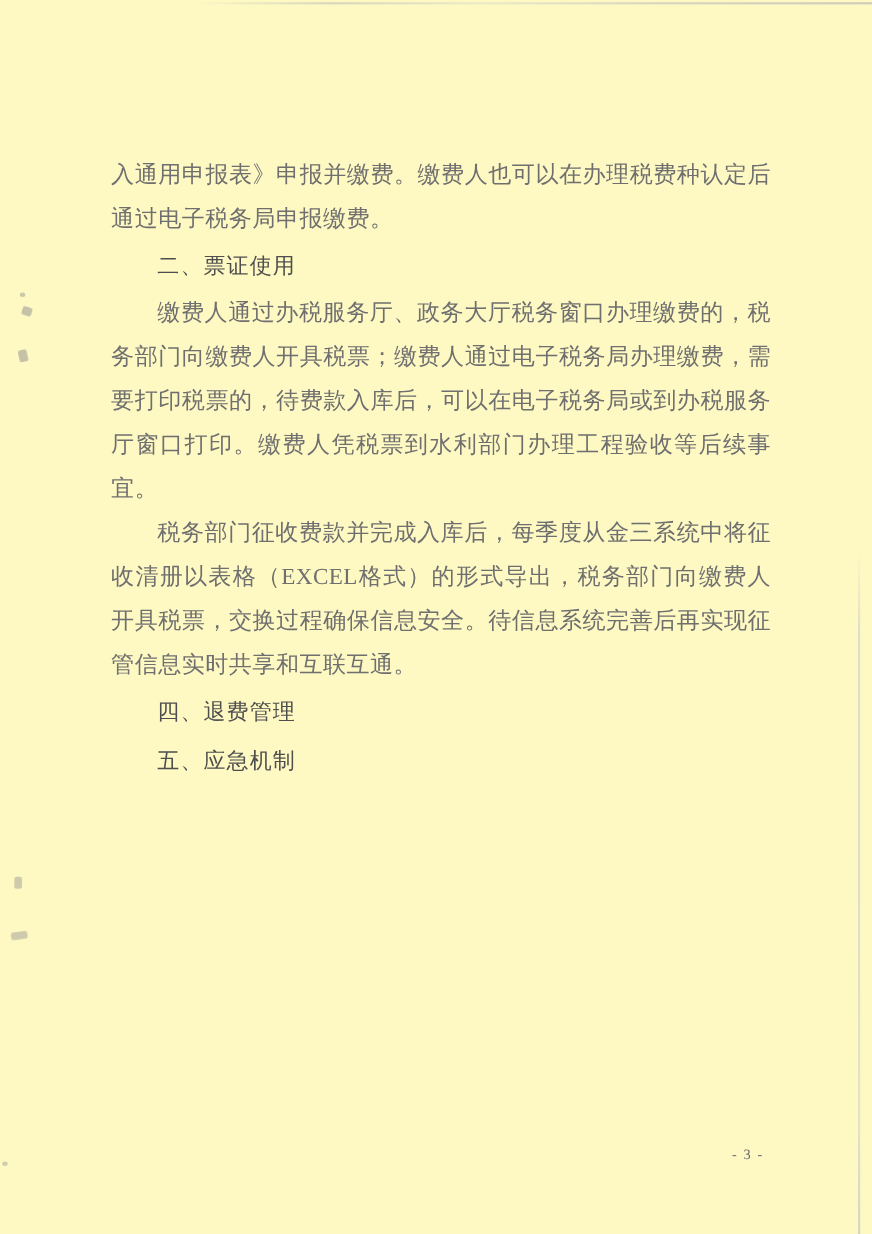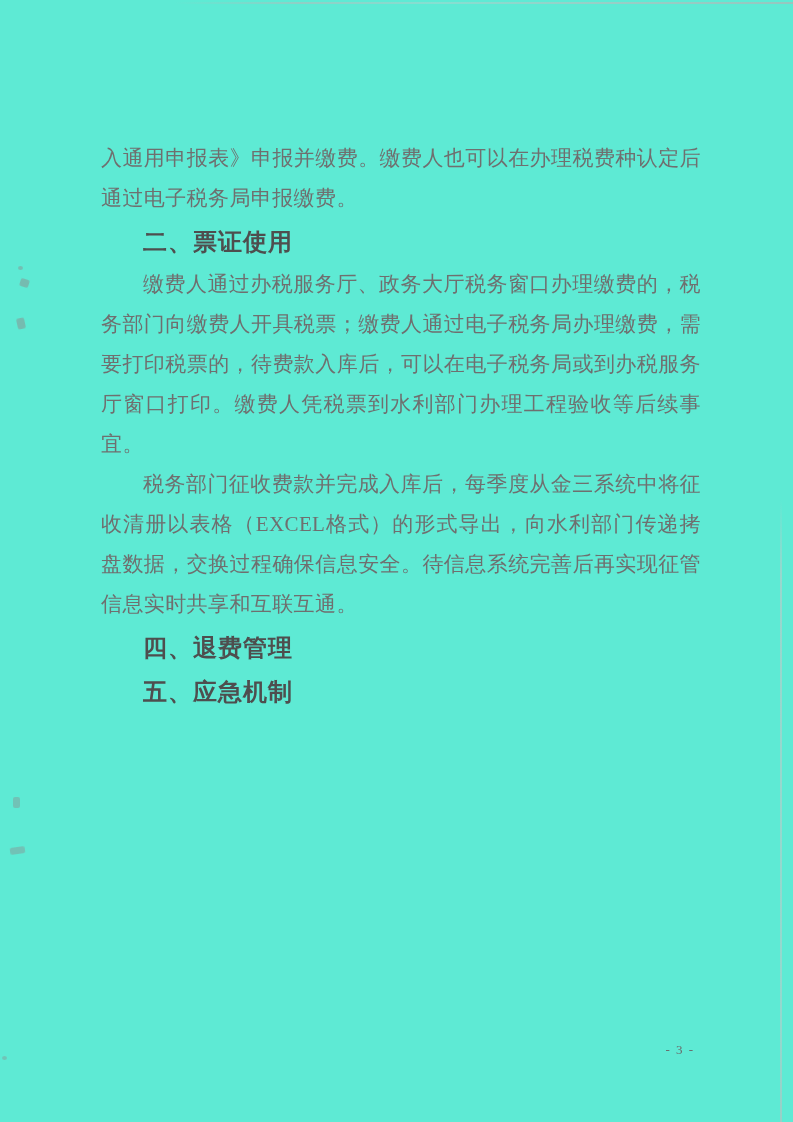--- a/index.html
+++ b/index.html
@@ -4,21 +4,21 @@
 <style>
   html, body {
     margin: 0;
     padding: 0;
     background: #ffffff;
   }
   .page {
     position: relative;
     width: 793px;
     height: 1122px;
-    background: #5eead4;
+    background: #fef9c3;
     overflow: hidden;
     font-family: "Liberation Serif", serif;
   }
   
   .scan-edge-top {
     position: absolute;
     top: 2px;
     left: 0;
     width: 100%;
     height: 2px;
@@ -74,22 +74,22 @@
     text-indent: 42px;
     color: #6f6f6f;
   }
   .body-par.no-indent {
     text-indent: 0;
   }
   .heading {
     margin: 4px 0 2px 0;
     padding-left: 42px;
     font-family: "Liberation Sans", sans-serif;
-    font-weight: 700;
-    font-size: 24px;
+    font-weight: 400;
+    font-size: 20px;
     line-height: 40px;
     letter-spacing: 1px;
     color: #4e4e4e;
   }
   .page-number {
     position: absolute;
     top: 1042px;
     left: 648px;
     width: 64px;
     text-align: center;
@@ -114,21 +114,21 @@
   <div class="smudge s6"></div>
 
   <div class="content">
     <p class="body-par no-indent">入通用申报表》申报并缴费。缴费人也可以在办理税费种认定后通过电子税务局申报缴费。</p>
 
     <h2 class="heading">二、票证使用</h2>
 
     <p class="body-par">缴费人通过办税服务厅、政务大厅税务窗口办理缴费的，税务部门向缴费人开具税票；缴费人通过电子税务局办理缴费，需要打印税票的，待费款入库后，可以在电子税务局或到办税服务厅窗口打印。缴费人凭税票到水利部门办理工程验收等后续事宜。</p>
 
 
-    <p class="body-par">税务部门征收费款并完成入库后，每季度从金三系统中将征收清册以表格（EXCEL格式）的形式导出，向水利部门传递拷盘数据，交换过程确保信息安全。待信息系统完善后再实现征管信息实时共享和互联互通。</p>
+    <p class="body-par">税务部门征收费款并完成入库后，每季度从金三系统中将征收清册以表格（EXCEL格式）的形式导出，税务部门向缴费人开具税票，交换过程确保信息安全。待信息系统完善后再实现征管信息实时共享和互联互通。</p>
 
     <h2 class="heading">四、退费管理</h2>
 
 
     <h2 class="heading">五、应急机制</h2>
 
   </div>
 
   <div class="page-number">- 3 -</div>
 

